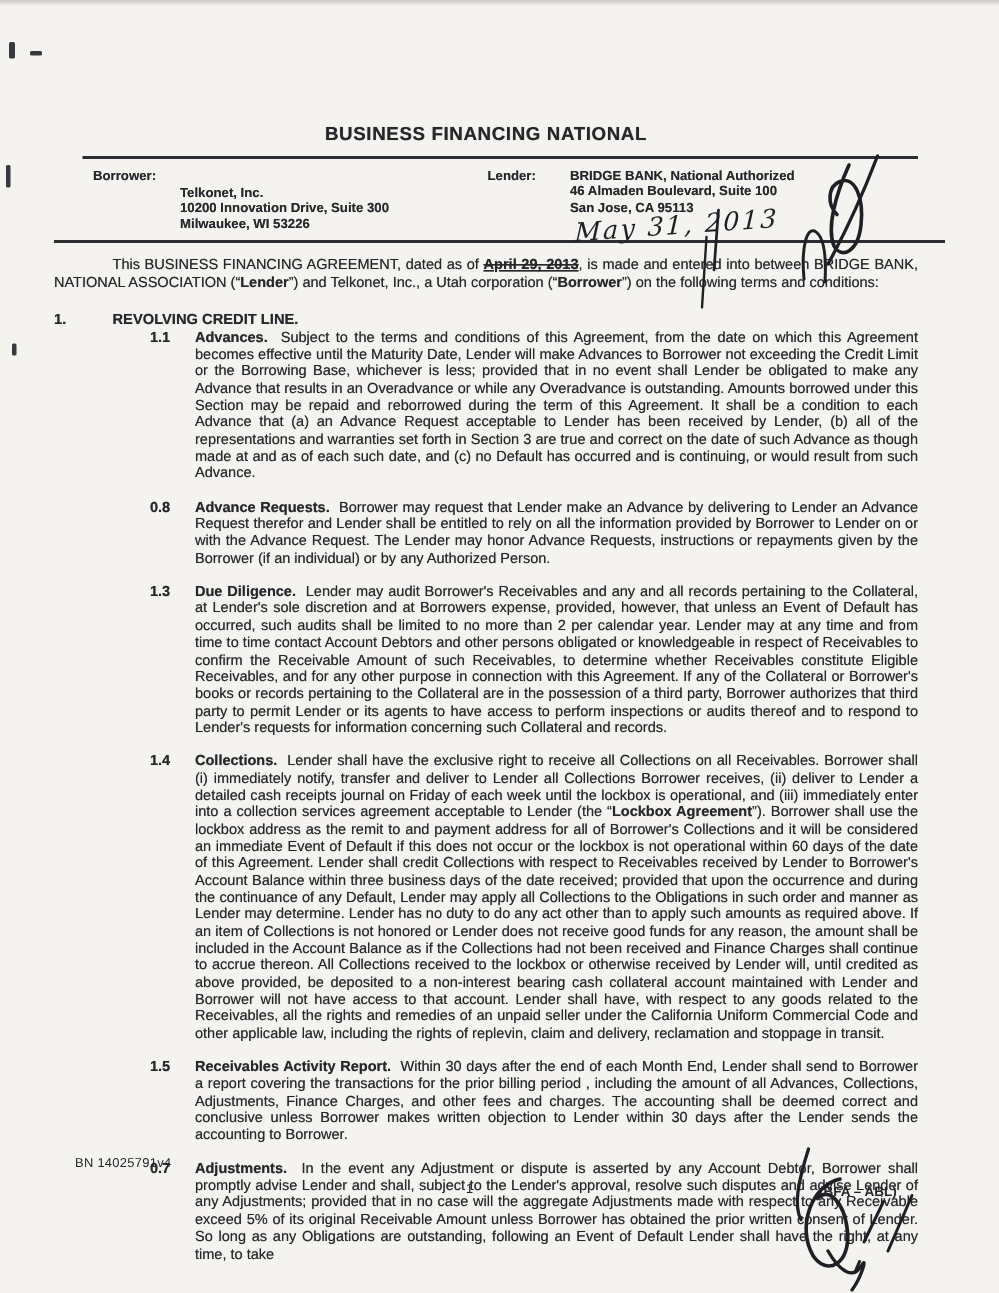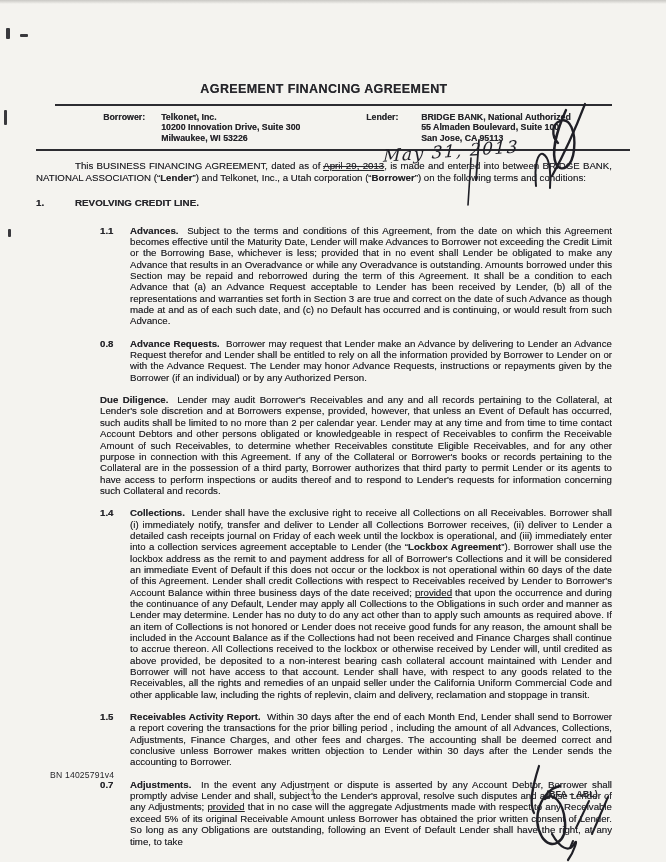--- a/index.html
+++ b/index.html
@@ -37,50 +37,49 @@
   .rule-1 { height: 1.7px; margin: 8px 0 0 19px; }
   .rule-2 { height: 2px; margin: 6px -18px 0 0; }
 
   .parties {
     display: flex;
     margin-top: 6px;
     font-size: 8.8px;
     font-weight: bold;
     line-height: 10.6px;
     text-shadow: 0 0 0.4px rgba(38,38,43,0.6);
-    justify-content: center;
   }
   .party-label { flex: none; }
   .label-borrower { width: 58px; padding-left: 26px; box-sizing: content-box; }
-  .party-info.borrower { width: 190px; }
+  .party-info.borrower { width: 190px; margin-top: 11px; }
   .label-lender { width: 55px; margin-left: 15px; }
   .party-info div { white-space: nowrap; }
 
   .intro {
     margin-top: 9px;
     font-size: 9.7px;
     line-height: 11.6px;
     text-align: justify;
     text-indent: 39px;
     text-shadow: 0 0 0.45px rgba(38,38,43,0.6);
   }
-  .struck-date { text-decoration: underline line-through; font-weight: normal; }
+  .struck-date { text-decoration: underline line-through; font-weight: bold; }
   .defined-term { font-weight: bold; }
-  .underlined-term { text-decoration: underline; }
+  .underlined-term { }
 
   .article-heading {
     display: flex;
     margin-top: 13px;
     font-size: 9.8px;
     font-weight: bold;
     text-shadow: 0 0 0.45px rgba(38,38,43,0.6);
   }
   .article-num { width: 39px; flex: none; }
 
-  .sections { margin-top: 17px; }
+  .sections { margin-top: 1px; }
   .section {
     display: flex;
     margin: 0 0 11px 64px;
     font-size: 9.7px;
     line-height: 11.35px;
     text-shadow: 0 0 0.45px rgba(38,38,43,0.6);
   }
   .section-num { width: 30px; flex: none; font-weight: bold; }
   .section-body { flex: 1; text-align: justify; }
   .section-heading { font-weight: bold; }
@@ -107,35 +106,35 @@
 <body>
 
 <div class="scan-edge-top"></div>
 <div class="artifact a1"></div>
 <div class="artifact a2"></div>
 <div class="artifact a3"></div>
 <div class="artifact a4"></div>
 
 <div class="page">
 
-  <div class="doc-title">AGREEMENT FINANCING AGREEMENT</div>
+  <div class="doc-title">BUSINESS FINANCING NATIONAL</div>
 
   <div class="rule rule-1"></div>
 
   <div class="parties">
     <div class="party-label label-borrower">Borrower:</div>
     <div class="party-info borrower">
       <div>Telkonet, Inc.</div>
       <div>10200 Innovation Drive, Suite 300</div>
       <div>Milwaukee, WI 53226</div>
     </div>
     <div class="party-label label-lender">Lender:</div>
     <div class="party-info lender">
       <div>BRIDGE BANK, National Authorized</div>
-      <div>55 Almaden Boulevard, Suite 100</div>
+      <div>46 Almaden Boulevard, Suite 100</div>
       <div>San Jose, CA 95113</div>
     </div>
   </div>
 
   <div class="rule rule-2"></div>
 
   <p class="intro"><span>This BUSINESS FINANCING AGREEMENT, dated as of </span><span class="struck-date">April 29, 2013</span><span>, is made and entered into between BRIDGE BANK, NATIONAL ASSOCIATION (“</span><span class="defined-term">Lender</span><span>”) and Telkonet, Inc., a Utah corporation (“</span><span class="defined-term">Borrower</span><span>”) on the following terms and conditions:</span></p>
 
   <div class="article-heading">
     <span class="article-num">1.</span>
@@ -148,20 +147,21 @@
       <span class="section-num">1.1</span>
       <p class="section-body" style="margin:0"><span class="section-heading">Advances.</span>&nbsp; <span>Subject to the terms and conditions of this Agreement, from the date on which this Agreement becomes effective until the Maturity Date, Lender will make Advances to Borrower not exceeding the Credit Limit or the Borrowing Base, whichever is less; provided that in no event shall Lender be obligated to make any Advance that results in an Overadvance or while any Overadvance is outstanding. Amounts borrowed under this Section may be repaid and reborrowed during the term of this Agreement. It shall be a condition to each Advance that (a) an Advance Request acceptable to Lender has been received by Lender, (b) all of the representations and warranties set forth in Section 3 are true and correct on the date of such Advance as though made at and as of each such date, and (c) no Default has occurred and is continuing, or would result from such Advance.</span></p>
     </div>
 
     <div class="section">
       <span class="section-num">0.8</span>
       <p class="section-body" style="margin:0"><span class="section-heading">Advance Requests.</span>&nbsp; <span>Borrower may request that Lender make an Advance by delivering to Lender an Advance Request therefor and Lender shall be entitled to rely on all the information provided by Borrower to Lender on or with the Advance Request. The Lender may honor Advance Requests, instructions or repayments given by the Borrower (if an individual) or by any Authorized Person.</span></p>
     </div>
 
     <div class="section">
+      <span class="section-num">1.3</span>
       <p class="section-body" style="margin:0"><span class="section-heading">Due Diligence.</span>&nbsp; <span>Lender may audit Borrower's Receivables and any and all records pertaining to the Collateral, at Lender's sole discretion and at Borrowers expense, provided, however, that unless an Event of Default has occurred, such audits shall be limited to no more than 2 per calendar year. Lender may at any time and from time to time contact Account Debtors and other persons obligated or knowledgeable in respect of Receivables to confirm the Receivable Amount of such Receivables, to determine whether Receivables constitute Eligible Receivables, and for any other purpose in connection with this Agreement. If any of the Collateral or Borrower's books or records pertaining to the Collateral are in the possession of a third party, Borrower authorizes that third party to permit Lender or its agents to have access to perform inspections or audits thereof and to respond to Lender's requests for information concerning such Collateral and records.</span></p>
     </div>
 
     <div class="section">
       <span class="section-num">1.4</span>
       <p class="section-body" style="margin:0"><span class="section-heading">Collections.</span>&nbsp; <span>Lender shall have the exclusive right to receive all Collections on all Receivables. Borrower shall (i) immediately notify, transfer and deliver to Lender all Collections Borrower receives, (ii) deliver to Lender a detailed cash receipts journal on Friday of each week until the lockbox is operational, and (iii) immediately enter into a collection services agreement acceptable to Lender (the “</span><span class="defined-term">Lockbox Agreement</span><span>”). Borrower shall use the lockbox address as the remit to and payment address for all of Borrower's Collections and it will be considered an immediate Event of Default if this does not occur or the lockbox is not operational within 60 days of the date of this Agreement. Lender shall credit Collections with respect to Receivables received by Lender to Borrower's Account Balance within three business days of the date received; </span><span class="underlined-term">provided</span><span> that upon the occurrence and during the continuance of any Default, Lender may apply all Collections to the Obligations in such order and manner as Lender may determine. Lender has no duty to do any act other than to apply such amounts as required above. If an item of Collections is not honored or Lender does not receive good funds for any reason, the amount shall be included in the Account Balance as if the Collections had not been received and Finance Charges shall continue to accrue thereon. All Collections received to the lockbox or otherwise received by Lender will, until credited as above provided, be deposited to a non-interest bearing cash collateral account maintained with Lender and Borrower will not have access to that account. Lender shall have, with respect to any goods related to the Receivables, all the rights and remedies of an unpaid seller under the California Uniform Commercial Code and other applicable law, including the rights of replevin, claim and delivery, reclamation and stoppage in transit.</span></p>
     </div>
 
     <div class="section">
       <span class="section-num">1.5</span>

